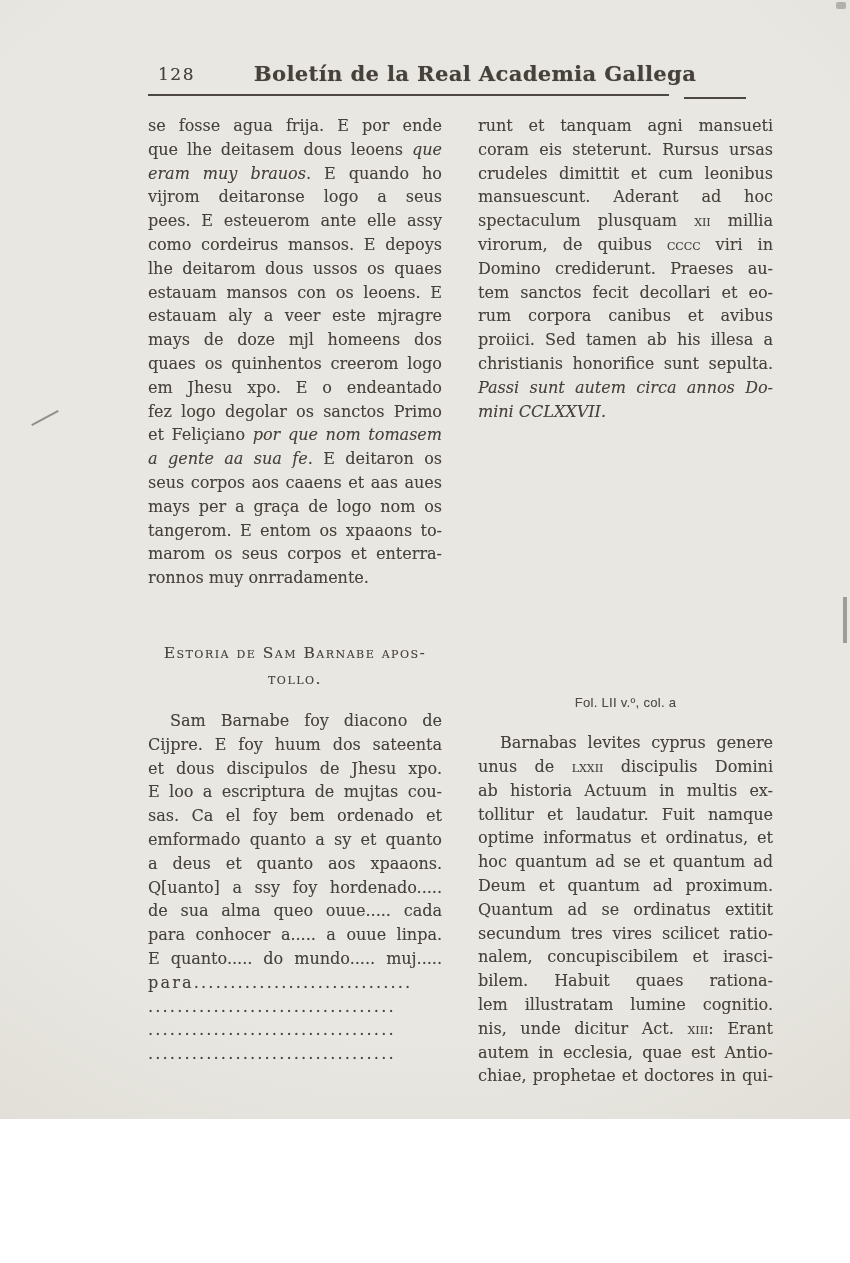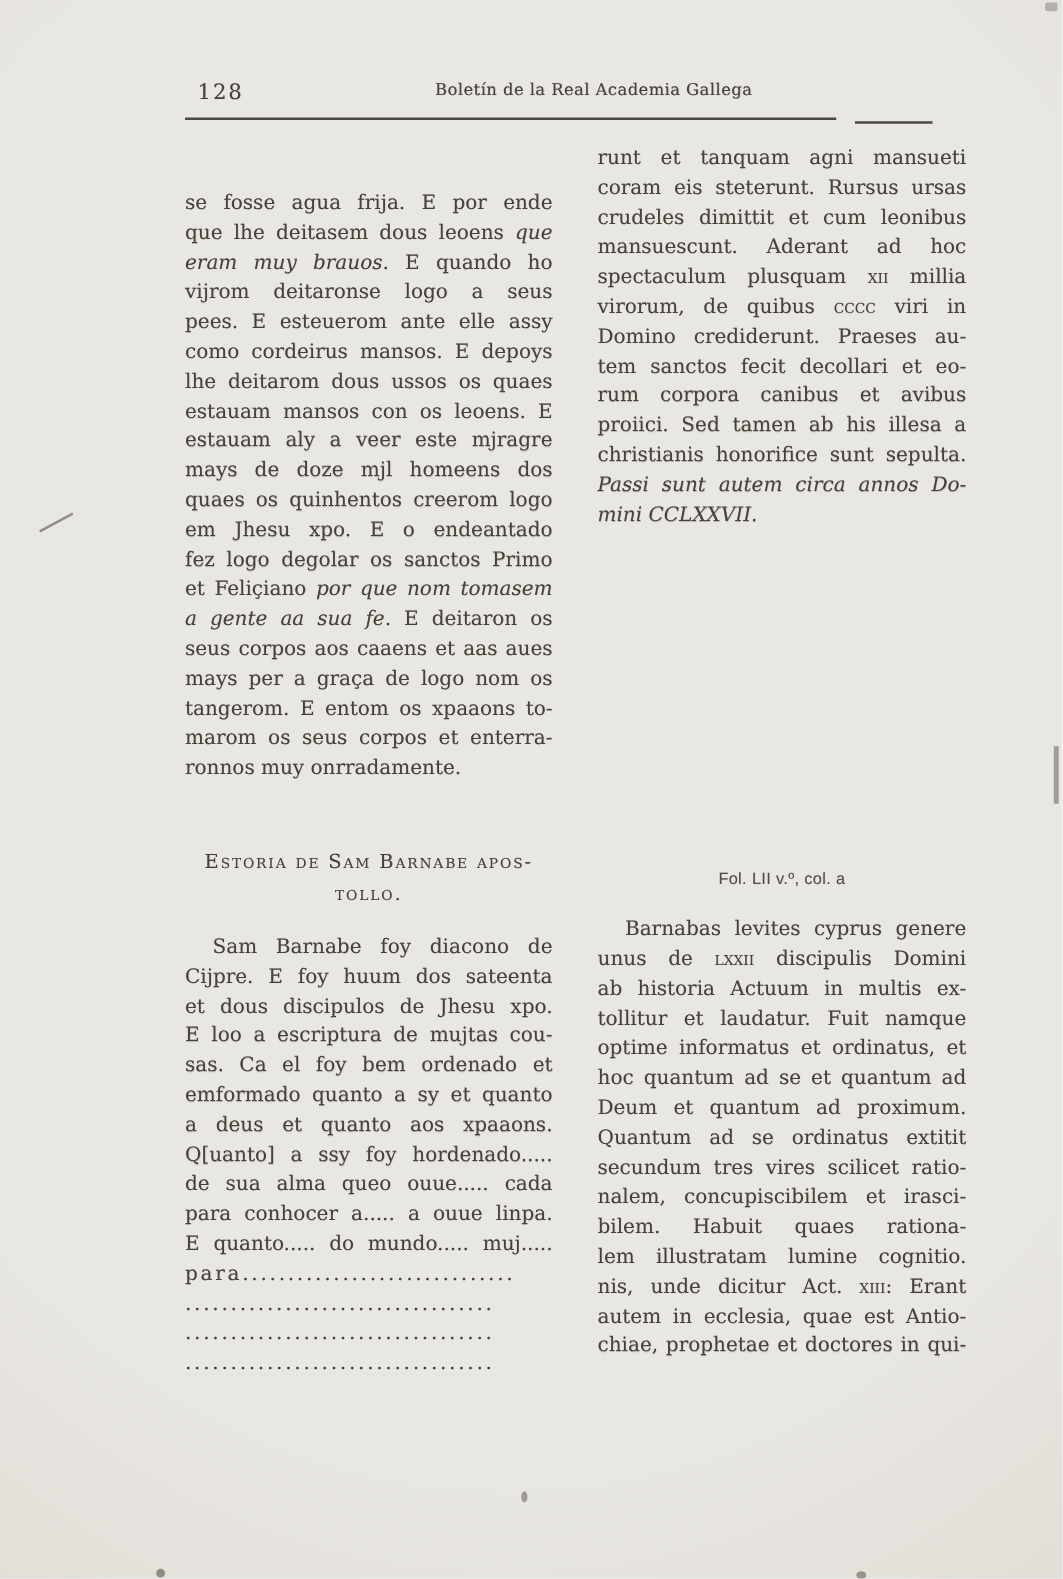--- a/index.html
+++ b/index.html
@@ -1,29 +1,29 @@
 <!DOCTYPE html>
 <html style="--paper: #e9e7e1; --paper_edge: #d8d5ce; --ink: #46413b; --rule: #4d4842;"><head>
 <meta charset="utf-8">
 <style>
   html,body { margin:0; padding:0; }
   .page {
     position:relative;
-    width:850px; height:1263px;
+    width:850px; height:1119px;
     background: radial-gradient(ellipse 120% 92% at 48% 42%, var(--paper, #e9e7e1) 55%, var(--paper_edge, #d9d6cf) 100%);
     font-family:"DejaVu Serif", serif;
     color: var(--ink, #46413b);
     overflow:hidden;
   }
   .col {
     position:absolute; top:114px;
     font-size:16px; line-height:23.8px;
     text-shadow: 0.2px 0.3px 0.6px rgba(70,64,58,0.30);
   }
-  .col-left  { left:148px; width:294px;margin-top:36px; }
+  .col-left  { left:148px; width:294px; }
   .col-right { left:478px; width:295px; }
 
   .line { text-align:justify; text-align-last:justify; }
   .line.last { text-align-last:left; }
   .block-para.indent .line:first-child { text-indent:22px; }
 
   .it { font-style:italic; }
   .sc { font-variant:small-caps; }
 
   .block-heading {
@@ -46,21 +46,21 @@
 
   .block-dots .line { text-align:left; text-align-last:left; letter-spacing:2.2px; }
 
   .pagenum {
     position:absolute; left:158px; top:64px;
     font-size:17px; letter-spacing:1.5px;
     text-shadow: 0.2px 0.3px 0.6px rgba(70,64,58,0.35);
   }
   .title-wrap { position:absolute; left:240px; top:61px; width:470px; text-align:center; }
   .title {
-    font-weight:normal; font-size:13px; letter-spacing:0.4px;
+    font-weight:bold; font-size:21px; letter-spacing:0.4px;
     text-shadow: 0.3px 0.3px 0.7px rgba(60,55,50,0.45);
   }
   .rule { position:absolute; height:2px; background:var(--rule, #4d4842); }
   .rule-main  { left:148px; top:94px; width:521px; }
   .rule-right { left:684px; top:97px; width:62px; }
 
   .art { position:absolute; }
   .art-diag   { left:30px;  top:417px;  width:30px; height:2px; background:rgba(75,70,64,0.55); transform:rotate(-28deg); }
   .art-edge   { left:843px; top:597px;  width:4px;  height:46px; background:rgba(70,65,60,0.45); }
   .art-corner { left:836px; top:2px;    width:10px; height:7px;  background:rgba(60,56,50,0.30); border-radius:2px; }

